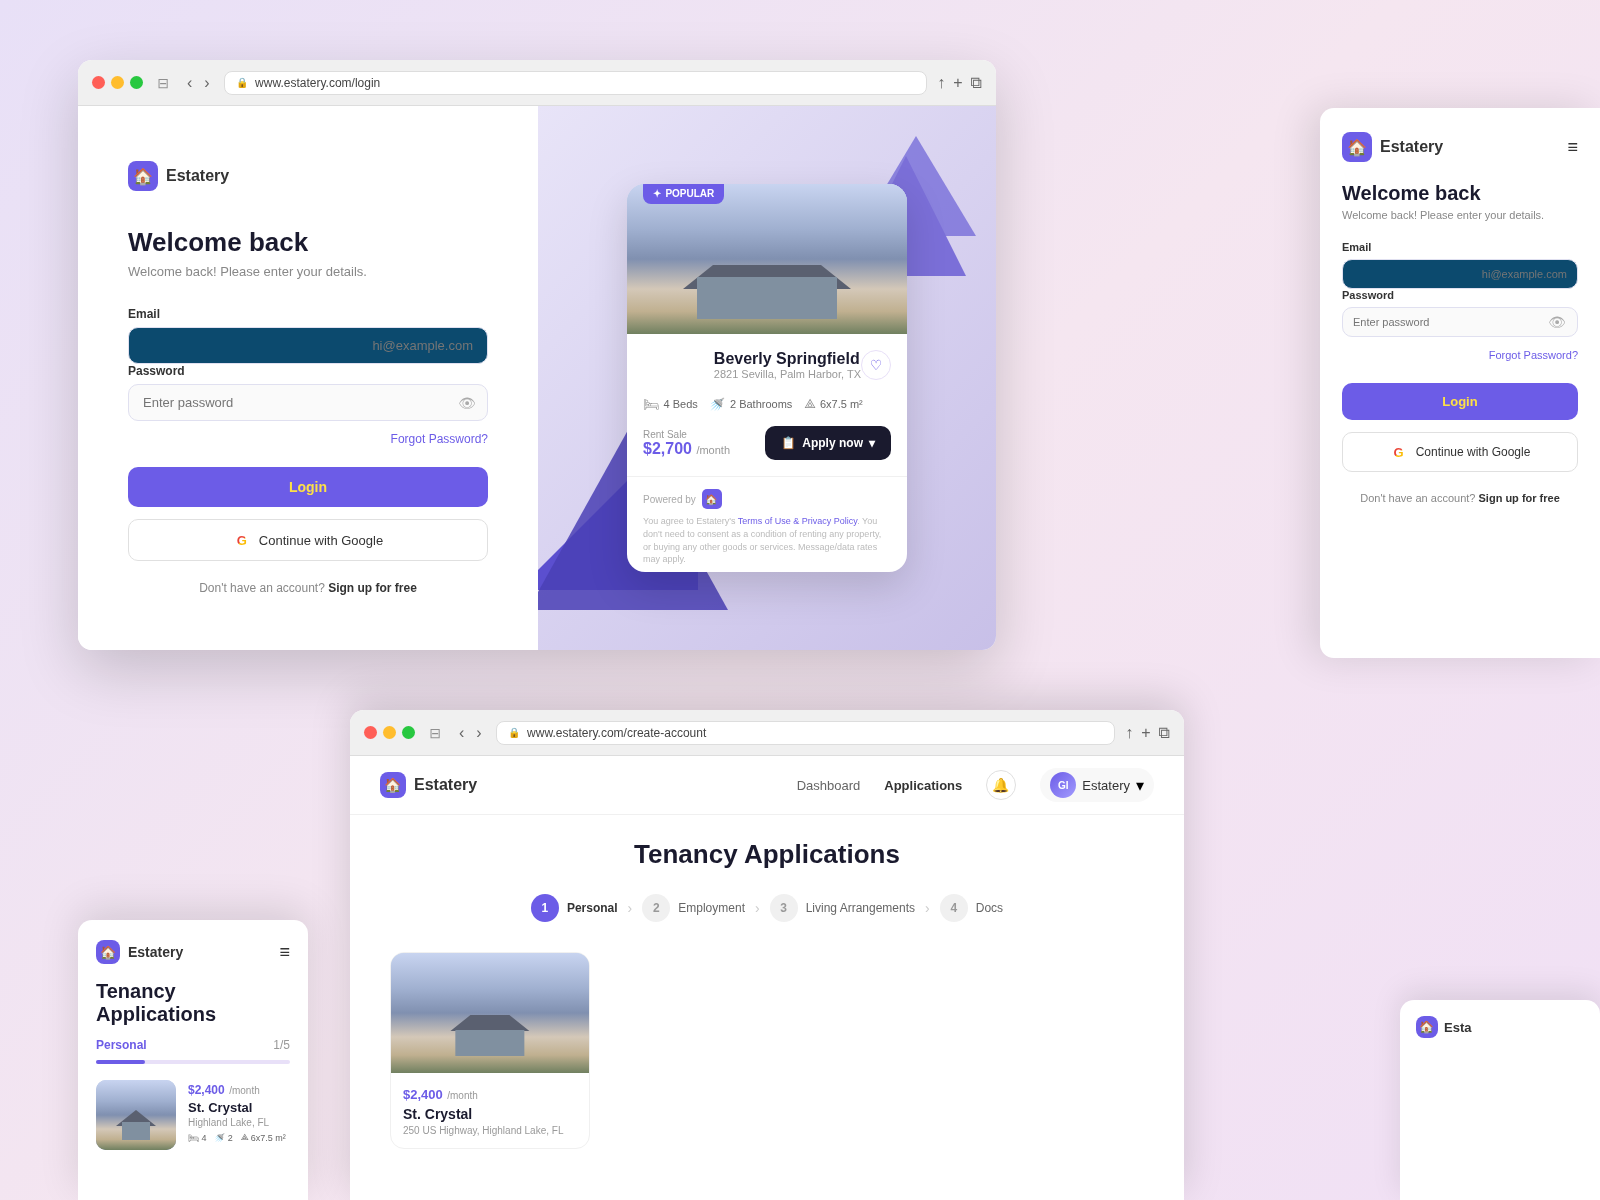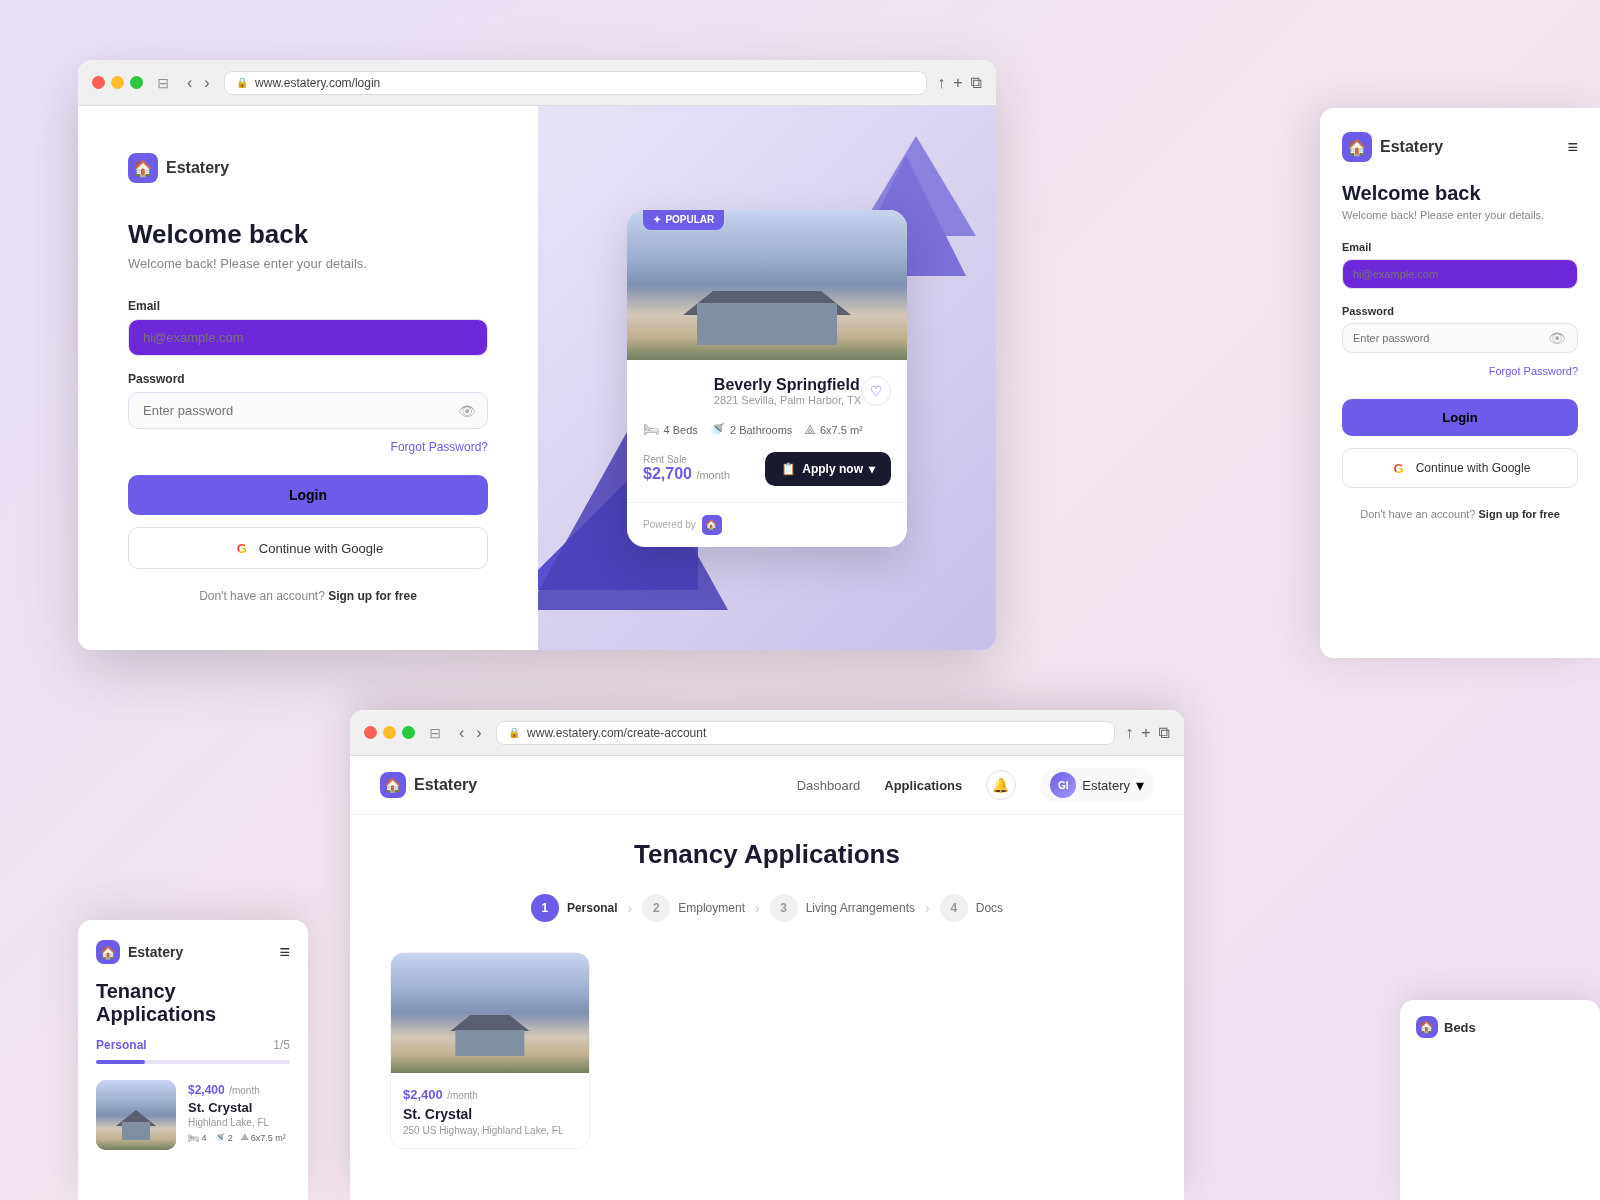--- a/index.html
+++ b/index.html
@@ -112,22 +112,22 @@
       margin-bottom: 6px;
     }
     .form-input {
       width: 100%;
       border: 1.5px solid #e0e0f0;
       border-radius: 10px;
       padding: 10px 14px;
       font-size: 13px;
       color: #aaa;
       outline: none;
-      margin-bottom: 16px;
-      background: #6d28d9;
+      background: #0c4a6e;
+      text-align: right;
     }
     .password-wrapper {
       position: relative;
       margin-bottom: 8px;
     }
     .password-wrapper input {
       width: 100%;
       border: 1.5px solid #e0e0f0;
       border-radius: 10px;
       padding: 10px 40px 10px 14px;
@@ -149,21 +149,21 @@
       margin-bottom: 20px;
     }
     .forgot-link a {
       font-size: 12px;
       color: #6c5ce7;
       text-decoration: none;
     }
     .login-btn {
       width: 100%;
       background: #6c5ce7;
-      color: #000000;
+      color: #fde047;
       border: none;
       border-radius: 10px;
       padding: 12px;
       font-size: 14px;
       font-weight: 600;
       cursor: pointer;
       margin-bottom: 12px;
     }
     .google-btn {
       width: 100%;
@@ -742,20 +742,23 @@
               <span>Apply now</span>
               <span>▾</span>
             </button>
           </div>
         </div>
         <div class="powered-by">
           <div class="powered-row">
             <span>Powered by</span>
             <div class="powered-logo">🏠</div>
           </div>
+          <div class="terms-text">
+            You agree to Estatery's <a href="#">Terms of Use &amp; Privacy Policy</a>. You don't need to consent as a condition of renting any property, or buying any other goods or services. Message/data rates may apply.
+          </div>
         </div>
       </div>
     </div>
   </div>
 </div>
 
 <div class="panel-right">
   <div class="panel-right-header">
     <div class="logo-row" style="margin-bottom:0;">
       <div class="logo-icon">🏠</div>
@@ -916,16 +919,16 @@
         </div>
       </div>
     </div>
   </div>
 </div>
 
 <div class="panel-bottom-right">
   <div class="pbr-header">
     <div class="pbr-logo">
       <div class="logo-icon" style="width:22px;height:22px;font-size:12px;">🏠</div>
-      <span class="pbr-name">Beds</span>
+      <span class="pbr-name">Esta</span>
     </div>
   </div>
 </div>
 
 </body></html>

